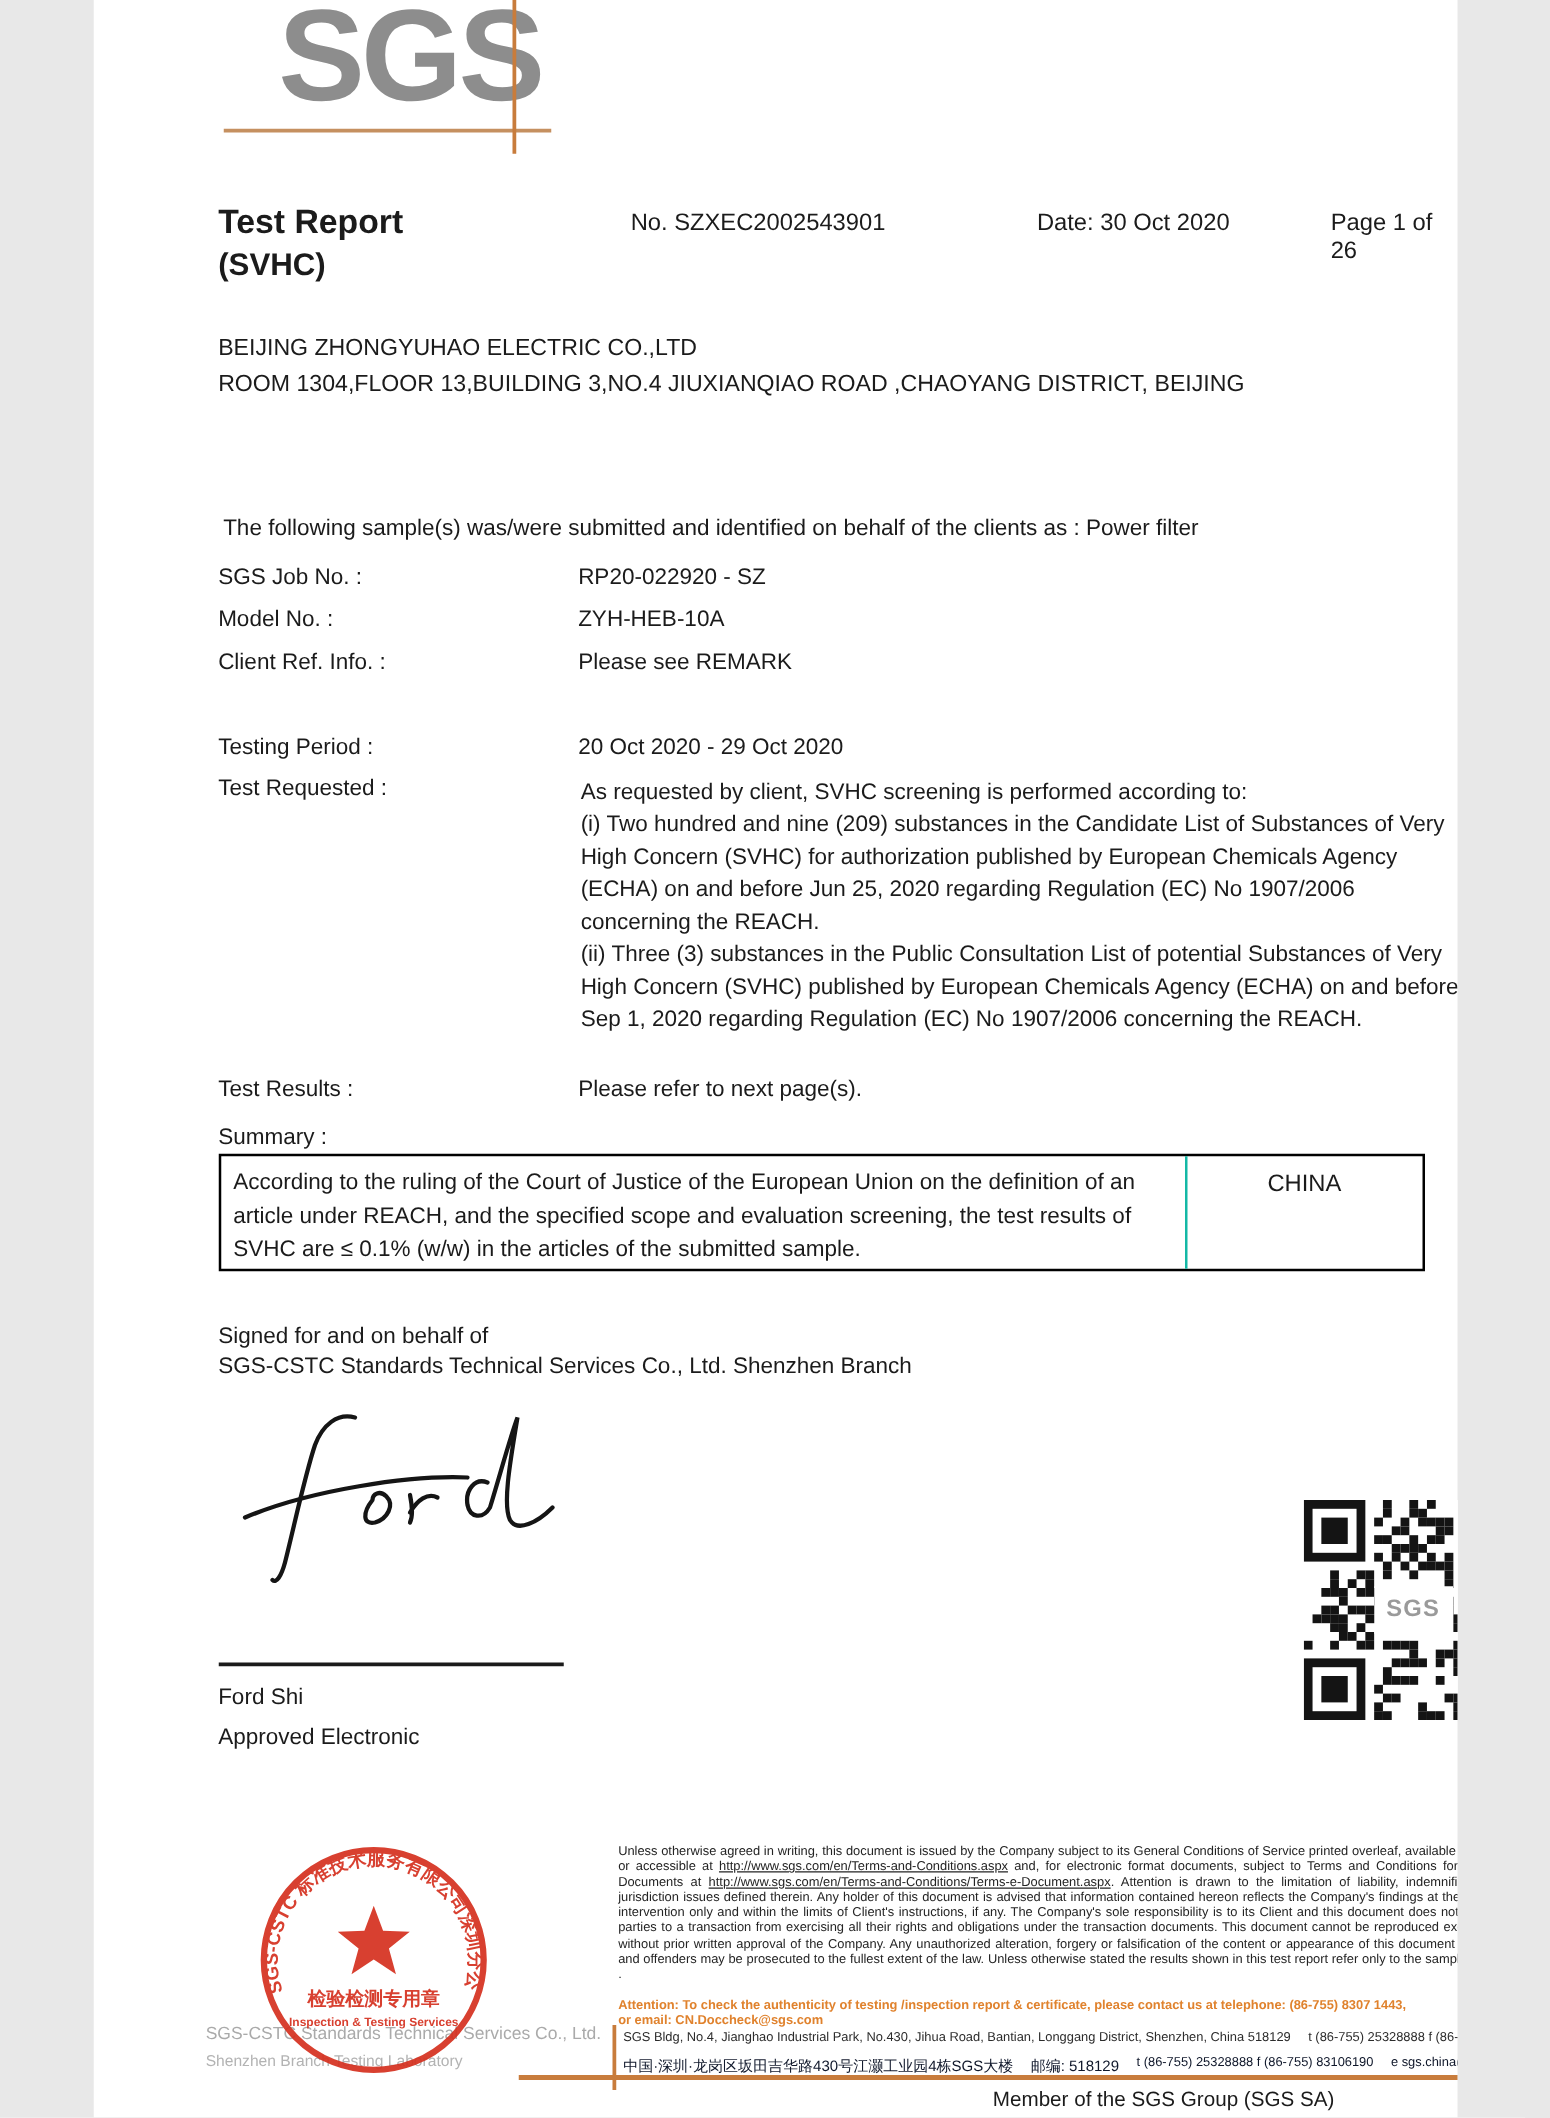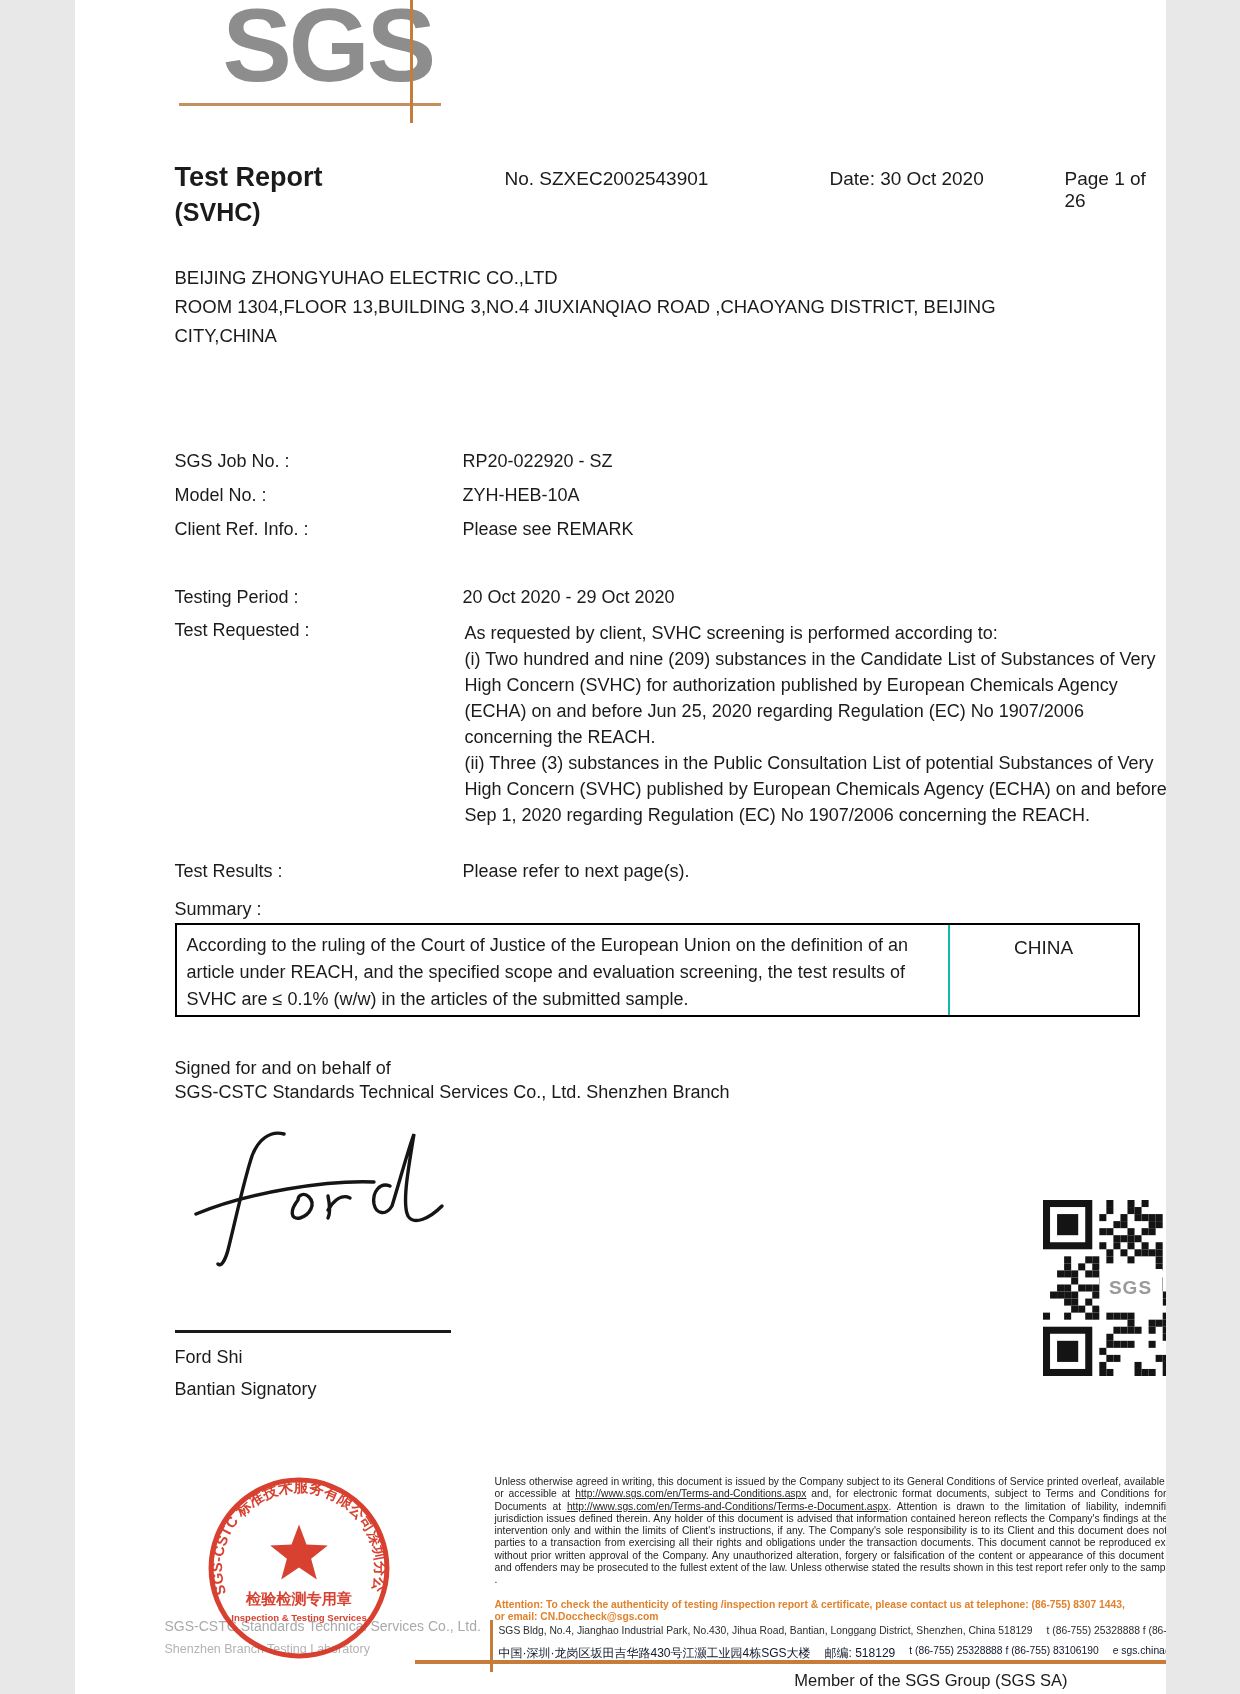--- a/index.html
+++ b/index.html
@@ -66,23 +66,23 @@
 
   <div class="abs title">Test Report</div>
   <div class="abs subtitle">(SVHC)</div>
   <div class="abs hmeta hm-no">No. SZXEC2002543901</div>
   <div class="abs hmeta hm-date">Date: 30 Oct 2020</div>
   <div class="abs hmeta hm-page">Page 1 of 26</div>
 
   <div class="abs client">
     <div>BEIJING ZHONGYUHAO ELECTRIC CO.,LTD</div>
     <div>ROOM 1304,FLOOR 13,BUILDING 3,NO.4 JIUXIANQIAO ROAD ,CHAOYANG DISTRICT, BEIJING</div>
-    <div> CITY,CHINA</div>
-  </div>
-
+  </div>
+
+  <div class="abs intro">The following sample(s) was/were submitted and identified on behalf of the clients as : Power filter</div>
 
   <div class="frow" style="top:451px">
     <div class="flabel">SGS Job No. :</div>
     <div class="fvalue">RP20-022920 - SZ</div>
   </div>
   <div class="frow" style="top:485px">
     <div class="flabel">Model No. :</div>
     <div class="fvalue">ZYH-HEB-10A</div>
   </div>
   <div class="frow" style="top:519px">
@@ -122,21 +122,21 @@
       <path d="M106,16 C92,12 80,22 74,38 C66,62 58,100 50,132 C47,143 43,149 40,146"></path>
       <path d="M18,96 C70,74 150,62 196,64"></path>
       <path d="M120,82 C112,92 112,102 122,100 C132,97 138,86 131,79 C126,74 120,77 120,82"></path>
       <path d="M150,78 C152,88 152,96 150,100"></path>
       <path d="M150,92 C156,82 164,76 172,80"></path>
       <path d="M212,68 C202,64 194,74 196,86 C198,96 208,98 214,88 C222,62 230,32 236,16 C230,52 224,86 230,98 C236,108 252,100 264,88"></path>
     </g>
   </svg>
   <div class="abs sig-rule"></div>
   <div class="abs sig-name">Ford Shi</div>
-  <div class="abs sig-role">Bantian Signatory</div>
+  <div class="abs sig-role">Approved Electronic</div>
 
   <div class="abs qr">
     <svg id="qr-svg" width="176" height="176" viewBox="0 0 175 175">
         <rect width="175" height="175" fill="#fff"></rect>
         <rect x="63" y="0" width="7" height="7" fill="#141414"></rect>
         <rect x="84" y="0" width="7" height="7" fill="#141414"></rect>
         <rect x="98" y="0" width="7" height="7" fill="#141414"></rect>
         <rect x="63" y="7" width="7" height="7" fill="#141414"></rect>
         <rect x="84" y="7" width="7" height="7" fill="#141414"></rect>
         <rect x="91" y="7" width="7" height="7" fill="#141414"></rect>

